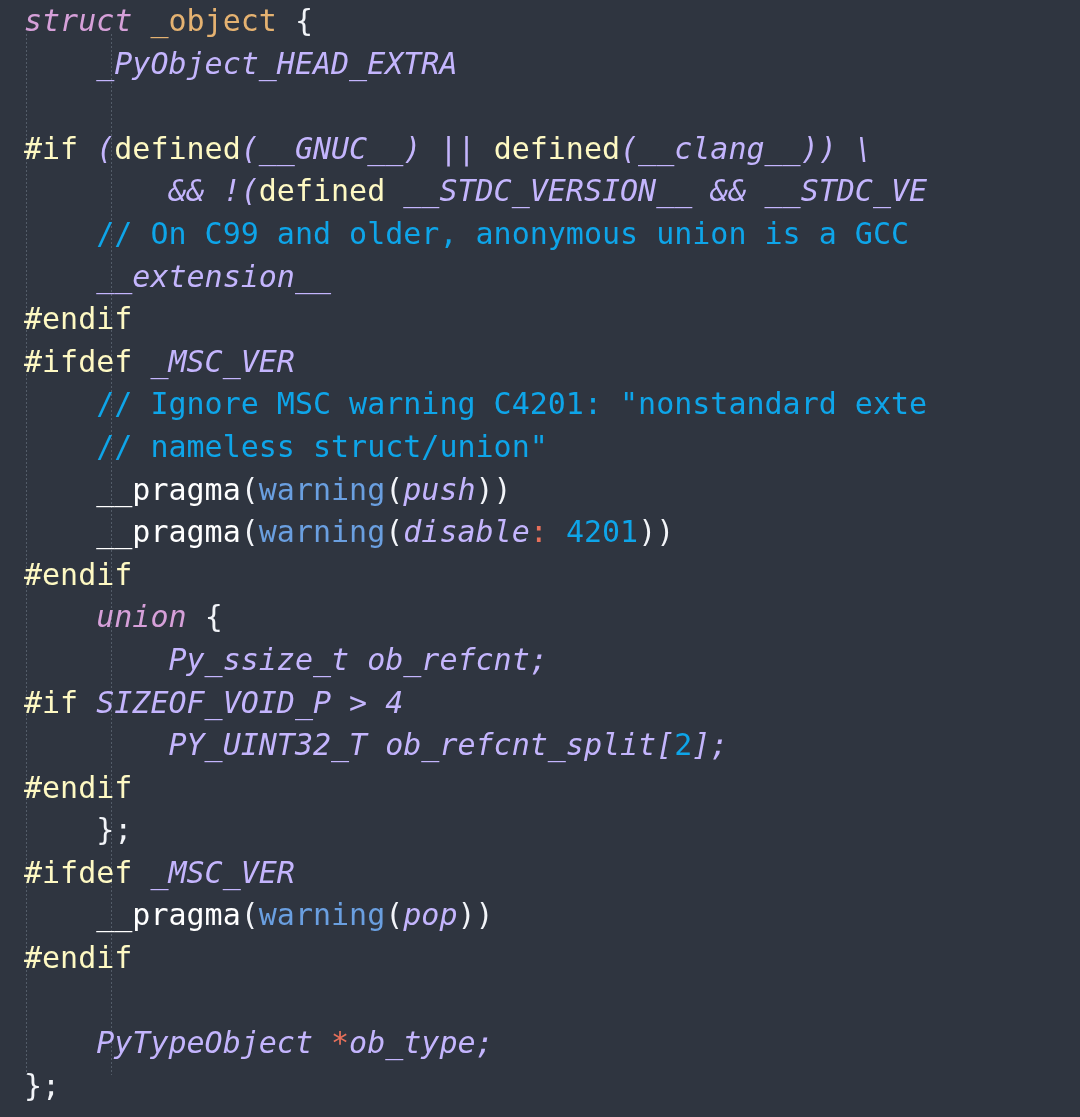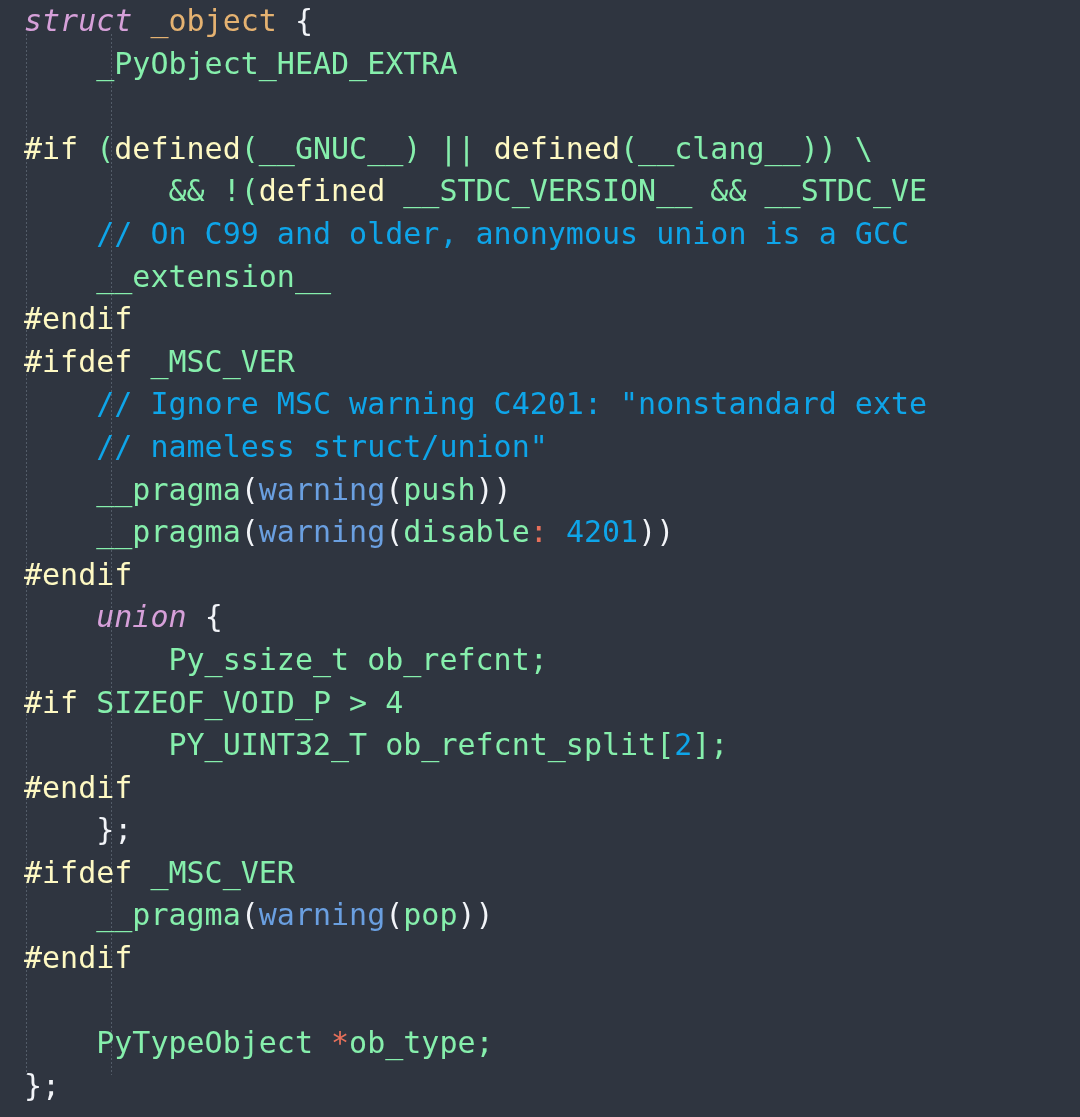--- a/index.html
+++ b/index.html
@@ -46,27 +46,27 @@
     margin: 0;
     white-space: pre;
   }
   .code-line {
     height: 42.6px;
     white-space: pre;
     padding-left: 10px;
     box-sizing: border-box;
   }
   
-  .t-plain   { color: #86efac; }
+  .t-plain   { color: #c4b5fd; font-style: italic; }
   .t-kw      { color: #d6a0d9; font-style: italic; }
   .t-pp      { color: #fef9c3; }
   .t-type    { color: #e5b271; }
   .t-num     { color: #0ea5e9; }
   .t-comment { color: #0ea5e9; }
-  .t-func    { color: #86efac; }
+  .t-func    { color: #ffffff; }
   .t-arg     { color: #6a9fe0; }
   .t-op      { color: #e8705a; }
   .t-white   { color: #f2f4f8; }
 </style>
 </head>
 <body>
 
 <div id="code-viewer">
   <div id="indent-guides">
       <div class="indent-guide" style="left: 12px; top: 34px; height: 1041px;"></div>

